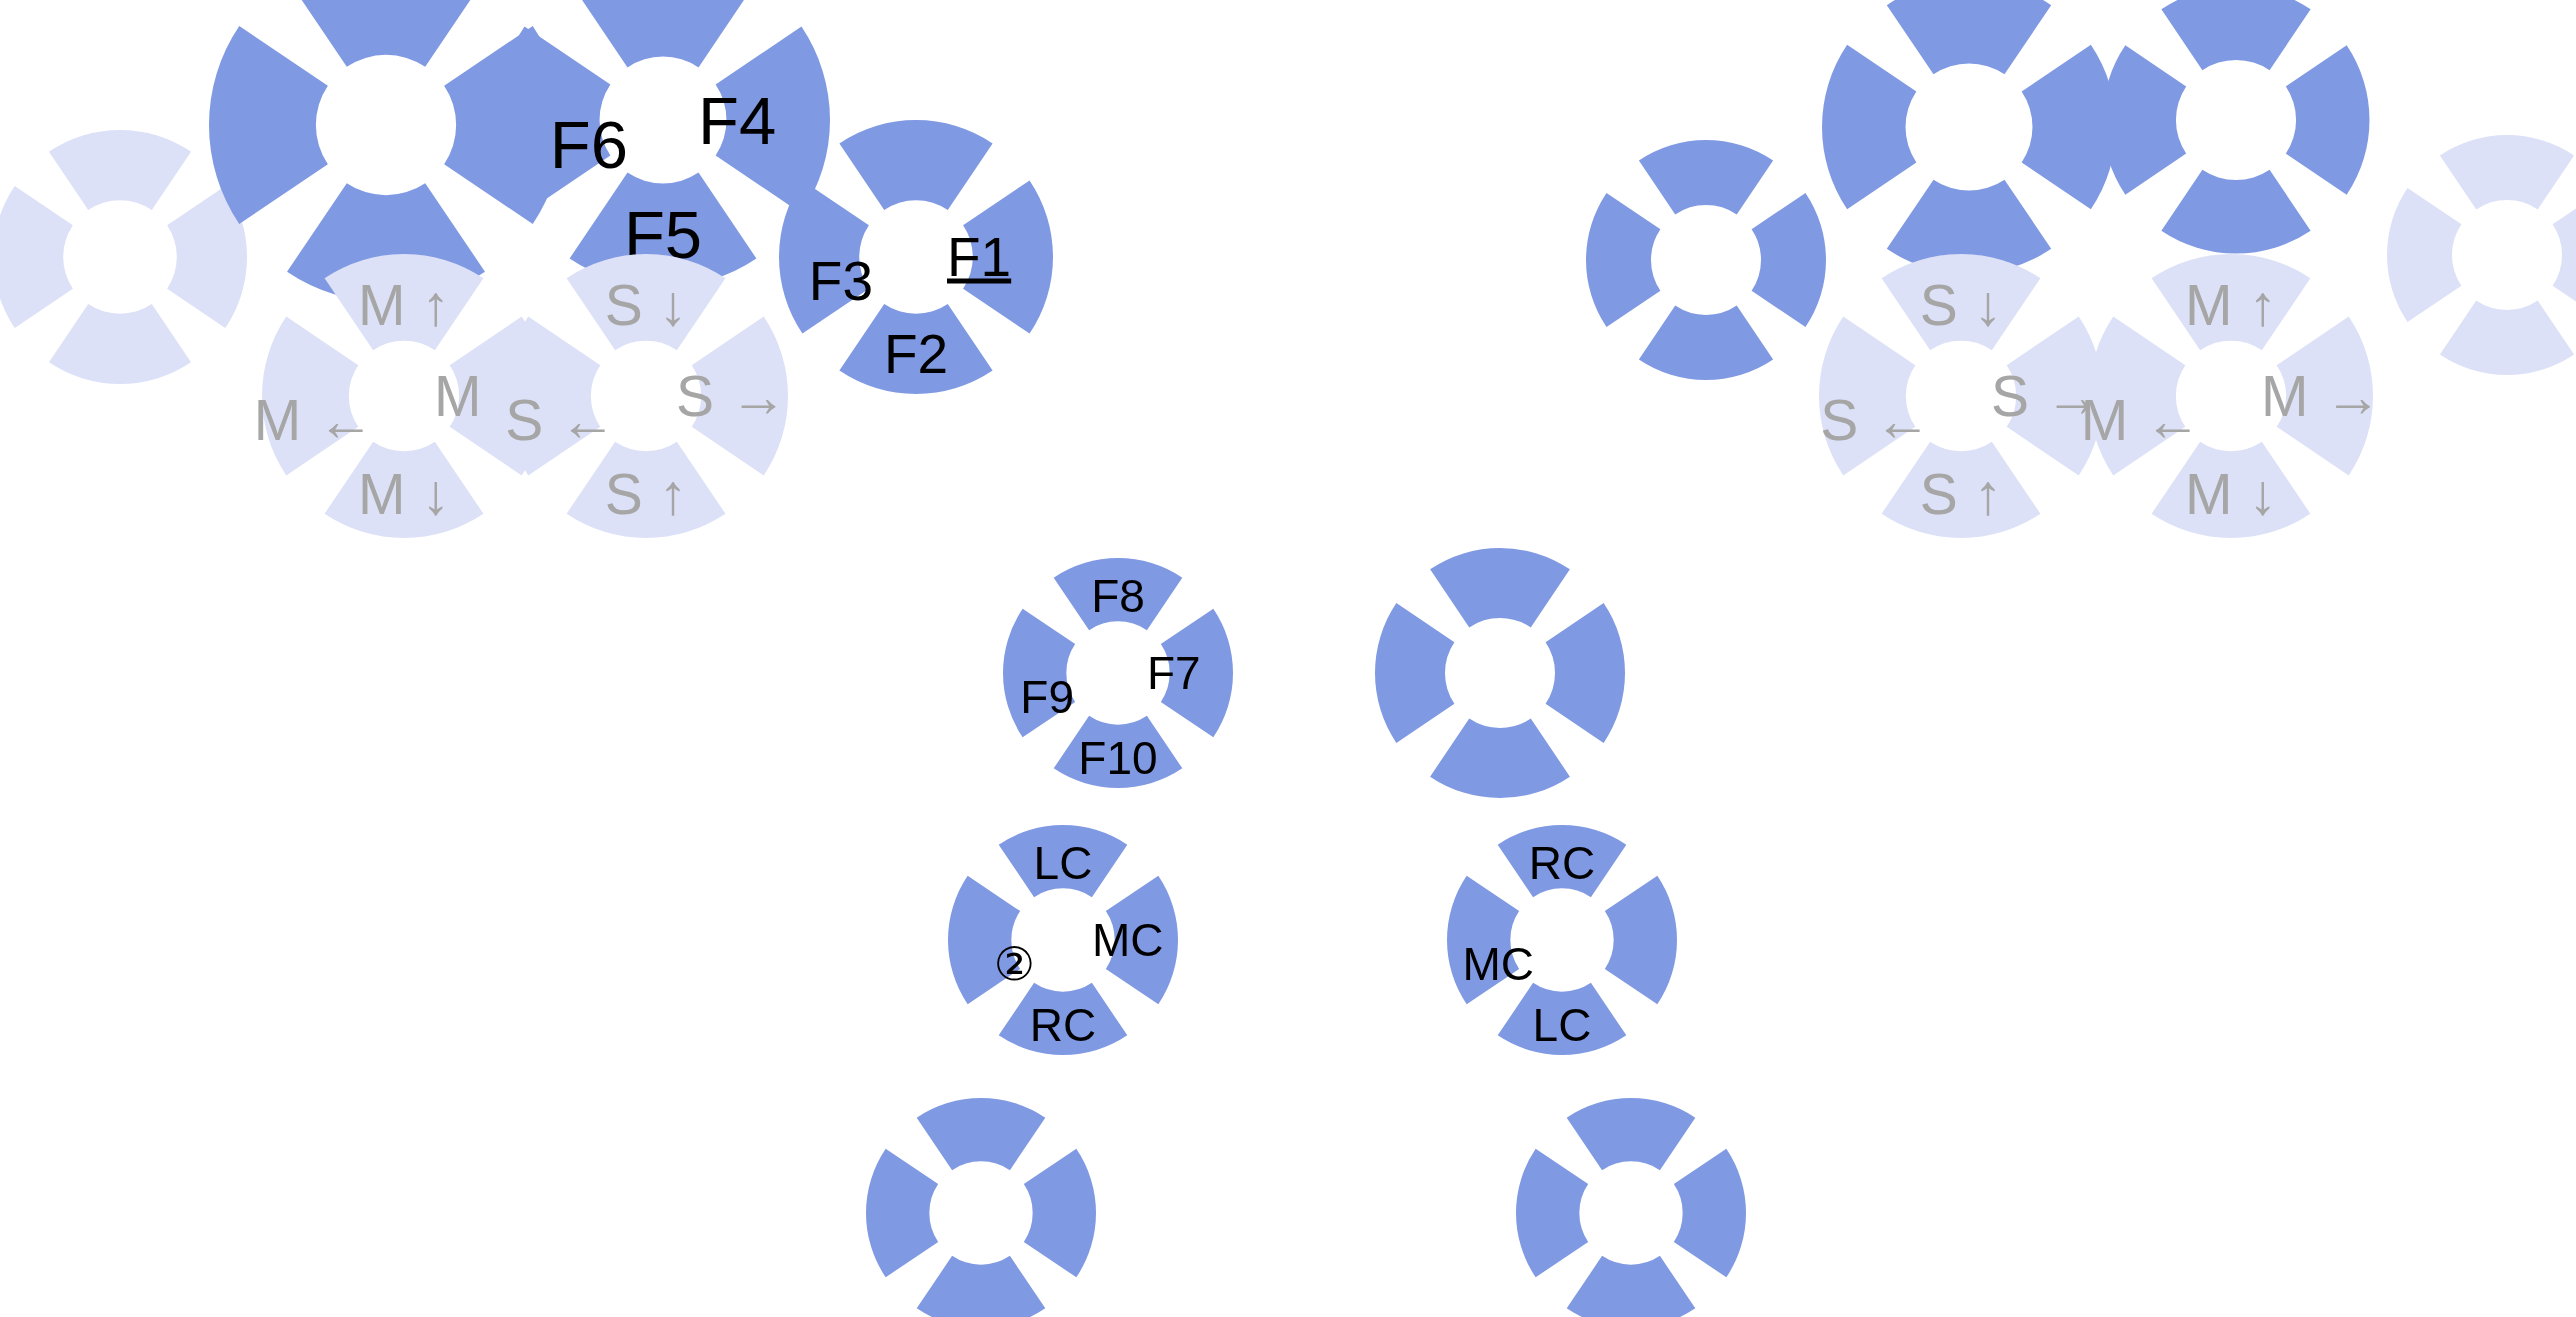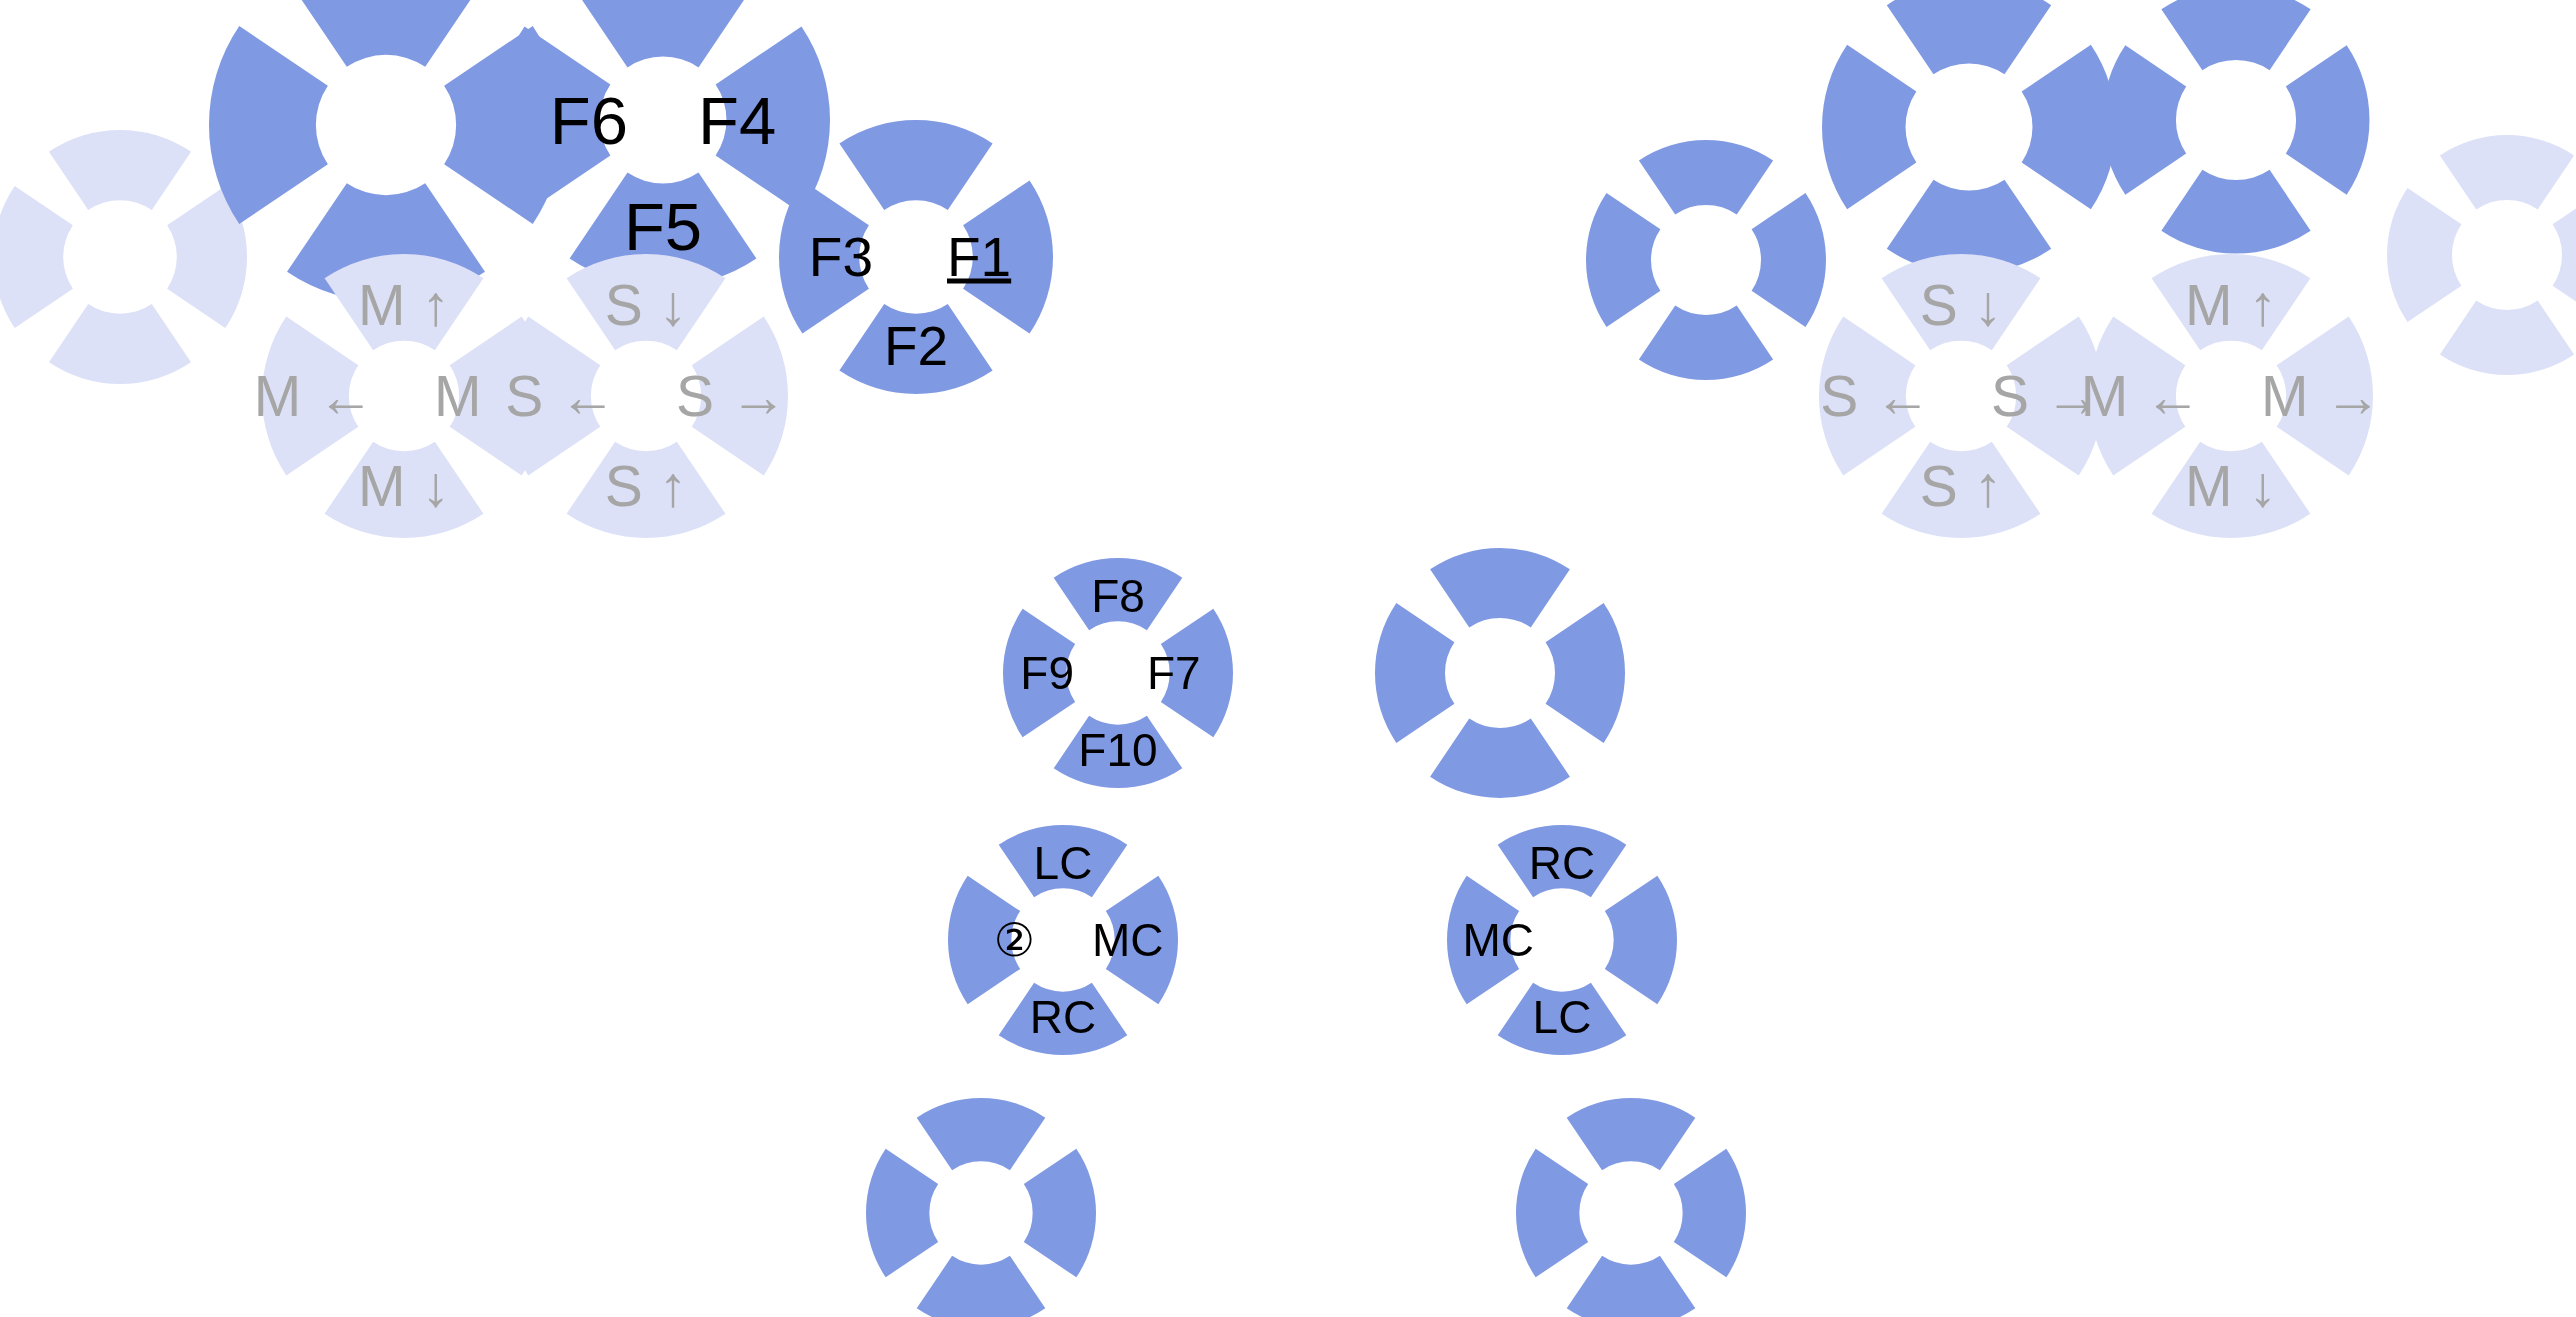--- a/index.html
+++ b/index.html
@@ -35,22 +35,22 @@
     position: absolute;
     white-space: nowrap;
     font-weight: 400;
     line-height: 1;
     color: #000000;
     pointer-events: none;
   }
   .lbl.dim { color: #a6a6a6; }
 
   .lbl.top    { left: 50%; transform: translate(-50%, -50%); }
-  .lbl.bottom { left: 50%; transform: translate(-50%, -50%); }
-  .lbl.left   { transform: translate(-100%, -50%); }
+  .lbl.bottom { left: 50%; transform: translate(-50%, -50%); margin-top: 8px; }
+  .lbl.left   { transform: translate(-100%, -50%); margin-top: 24px; }
   .lbl.right  { transform: translate(0%, -50%); }
 </style>
 </head>
 <body>
 
 <div id="stage">
     <div class="donut" style="left: 120px; top: 257px; width: 254px; height: 254px;">
       <svg width="254" height="254" viewBox="0 0 258.4 258.4">
         <path d="M 56.95227687157953 22.088345625888607 A 129.2 129.2 0 0 1 201.44772312842048 22.088345625888607 L 161.52134982060915 81.28162830631858 A 57.8 57.8 0 0 0 96.87865017939083 81.28162830631858 Z" fill="#dde1f7"></path>
         <path d="M 236.31165437411136 56.9522768715795 A 129.2 129.2 0 0 1 236.31165437411136 201.44772312842048 L 177.11837169368138 161.52134982060915 A 57.8 57.8 0 0 0 177.11837169368138 96.87865017939082 Z" fill="#dde1f7"></path>

